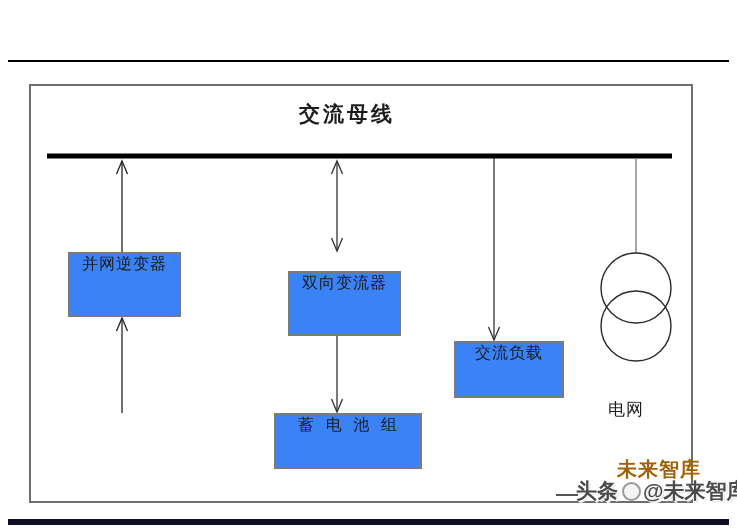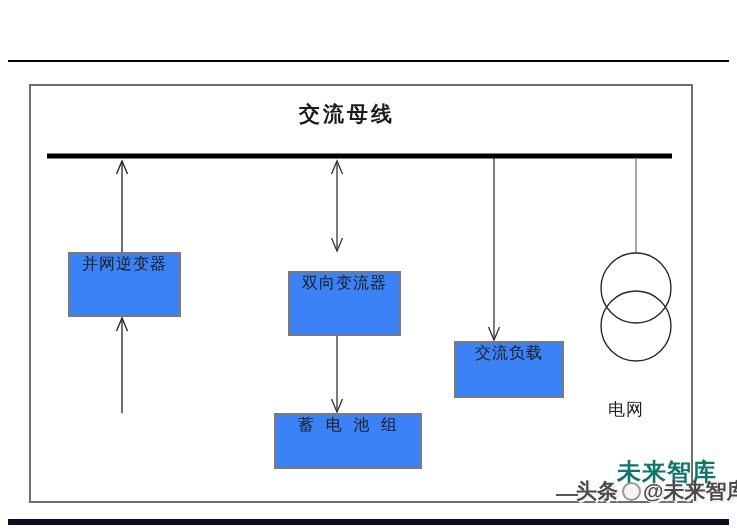--- a/index.html
+++ b/index.html
@@ -39,21 +39,21 @@
   #node-pv{left:58px;top:413px;width:126px;height:56px;}
   #node-battery{left:274px;top:413px;width:148px;height:56px;font-family:Liberation Mono, monospace;}
   .grid-label{
     position:absolute;left:608px;top:398px;width:60px;
     font-size:17px;color:#1c1c1c;text-align:left;letter-spacing:1px;
   }
   svg.overlay{position:absolute;left:0;top:0;pointer-events:none;}
   
   .wm-ghost{
     position:absolute;left:617px;top:456px;
-    font-size:24px;font-weight:bold;color:#0f766e;letter-spacing:1px;
+    font-size:20px;font-weight:bold;color:#a16207;letter-spacing:1px;
     white-space:nowrap;
   }
   .wm-main{
     position:absolute;left:576px;top:477px;
     font-size:21px;font-weight:bold;color:#4a4a4a;
     text-shadow:1px 1px 0 #ffffff, 2px 2px 0 #e8e8e8;
     white-space:nowrap;display:flex;align-items:center;
   }
   .wm-logo{
     display:inline-block;width:15px;height:15px;border-radius:50%;

